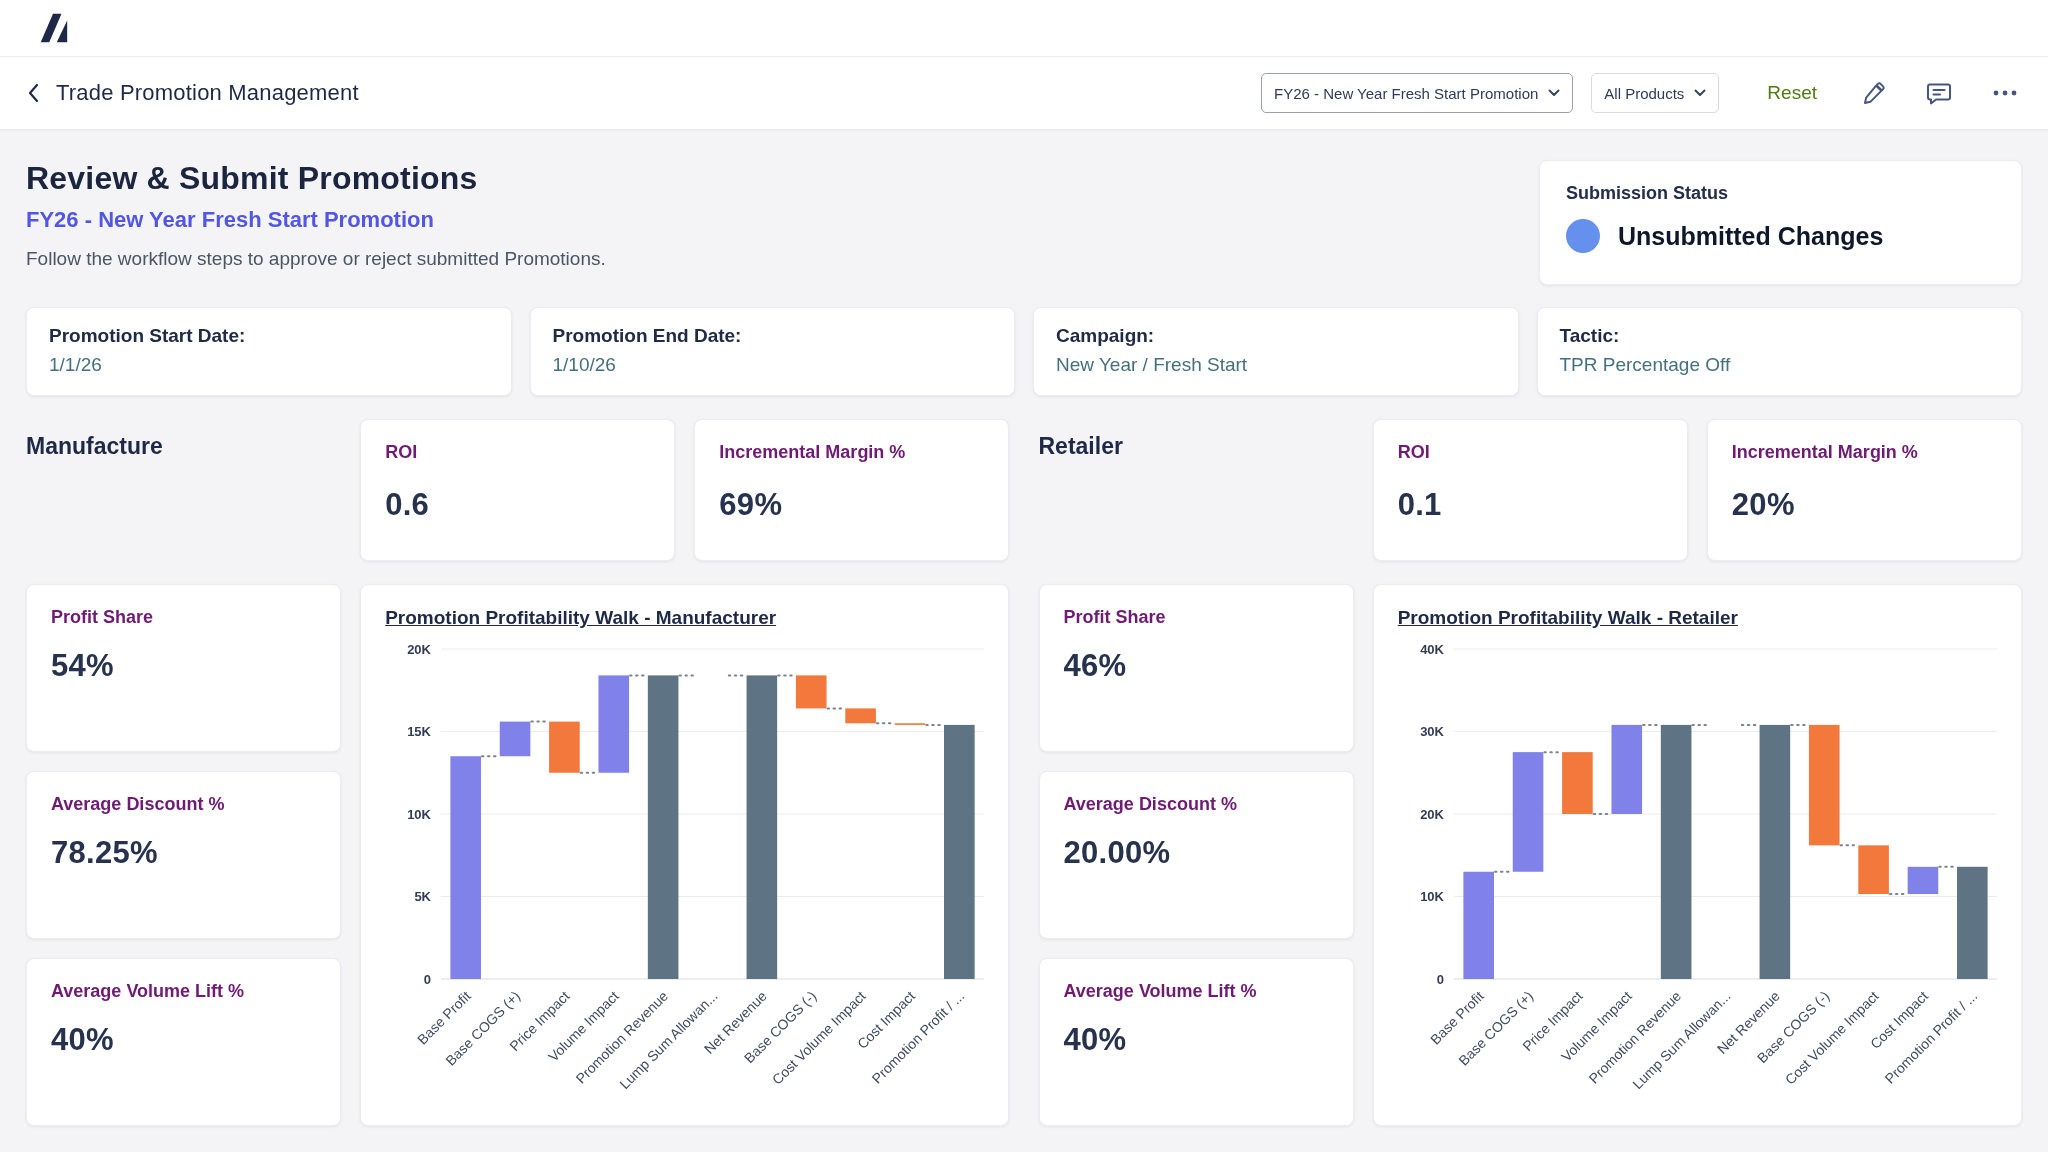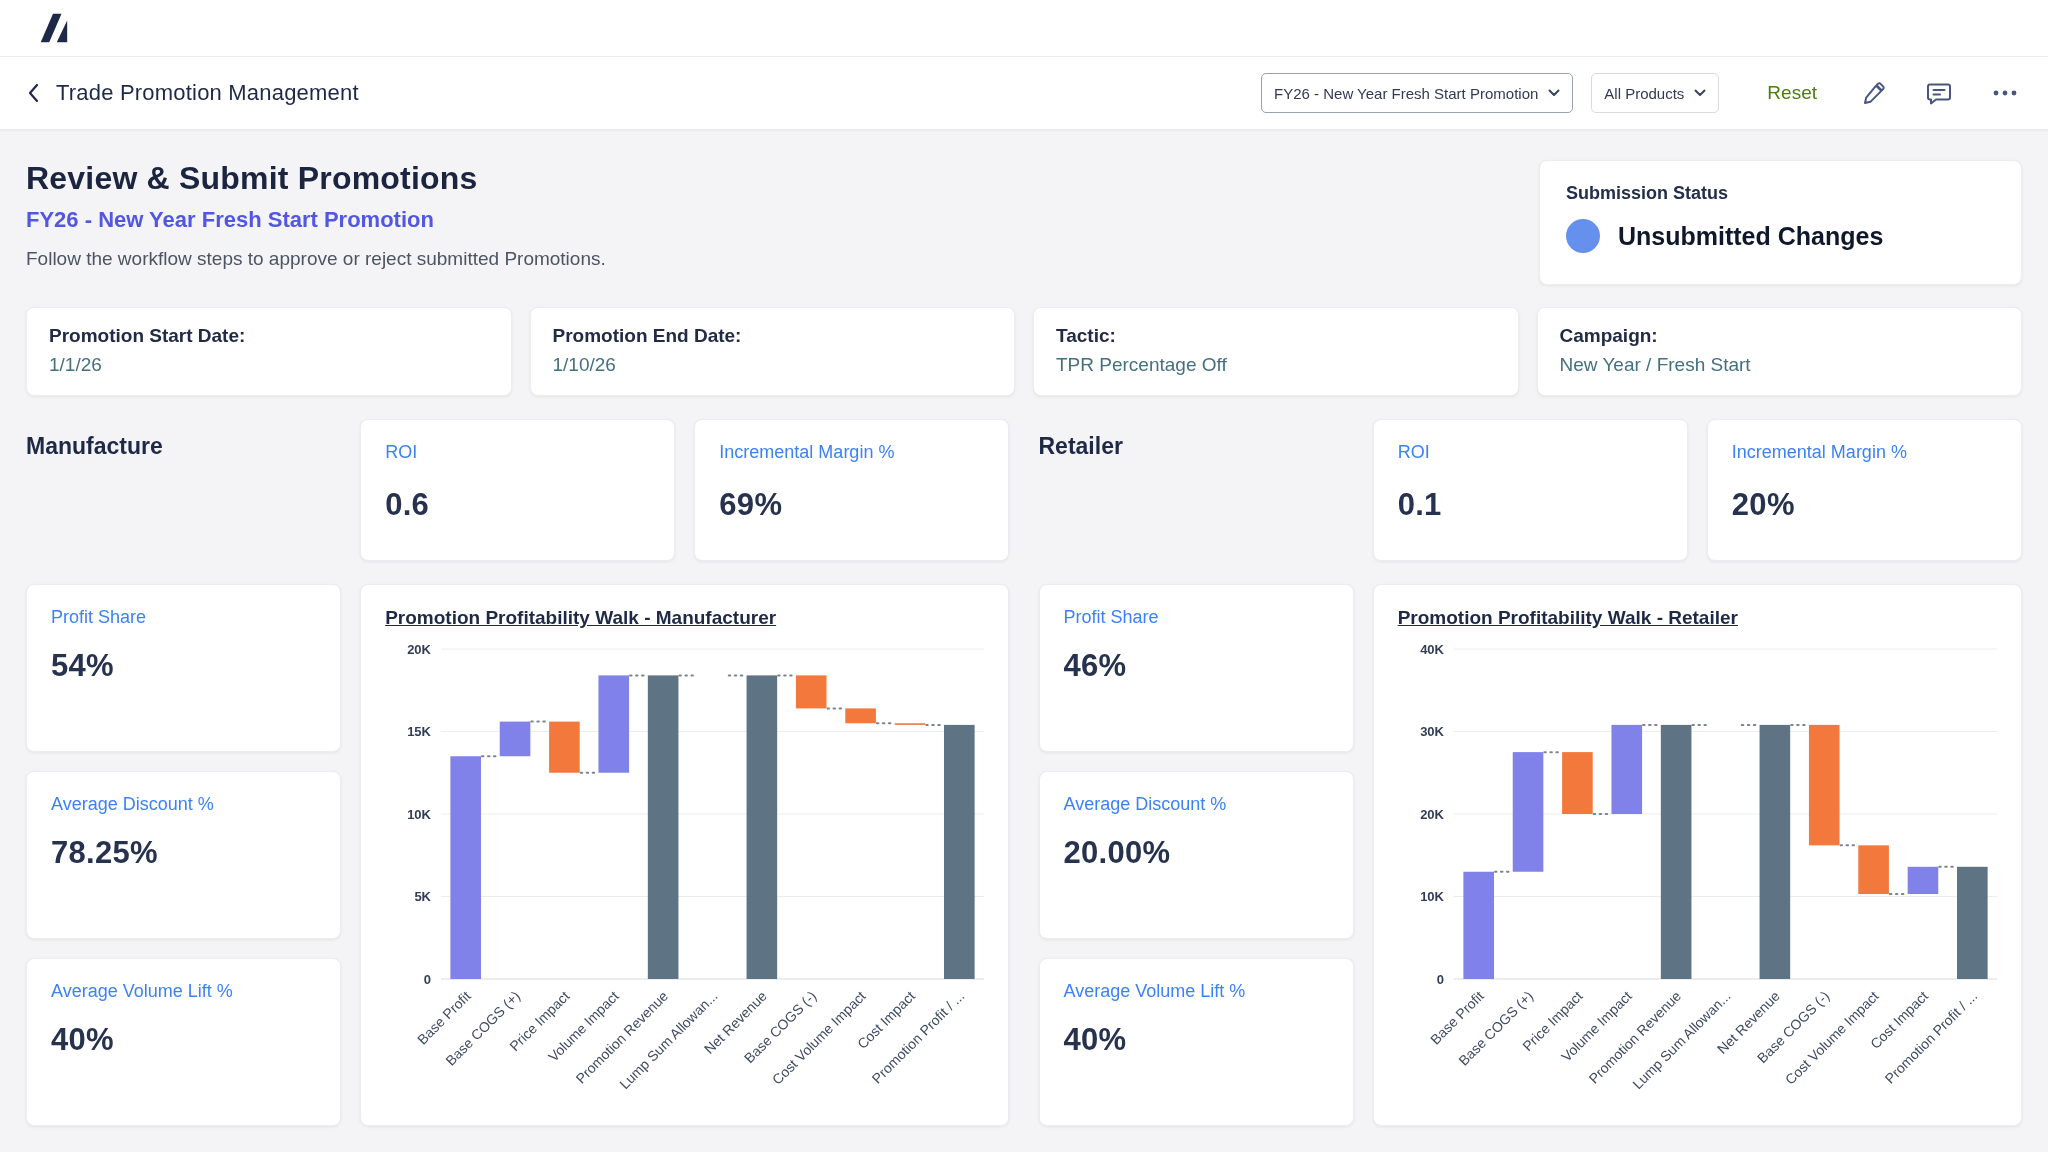--- a/index.html
+++ b/index.html
@@ -50,21 +50,21 @@
   
   .info-row { display:grid; grid-template-columns:repeat(4,1fr); gap:18px; margin-bottom:23px; }
   .info-card { height:89px; padding:17px 22px; }
   .info-label { font-size:19px; font-weight:700; color:#212b45; }
   .info-value { font-size:19px; color:#44707f; margin-top:7px; }
   
   .dash { display:grid; grid-template-columns:1fr 1fr; gap:29px; }
   .half { display:grid; grid-template-columns:1fr 1fr 1fr; grid-template-rows:142px 542px; gap:23px 19px; }
   .section-title { font-size:23px; font-weight:700; color:#1e2947; padding-top:14px; }
   .kpi-card { padding:22px 24px; }
-  .kpi-label { font-size:18px; font-weight:400; color:#3b82f6; }
+  .kpi-label { font-size:18px; font-weight:700; color:#701a75; }
   .kpi-value { font-size:31px; font-weight:700; color:#27324e; margin-top:24px; letter-spacing:.3px; }
   .kpi-stack { display:flex; flex-direction:column; gap:19px; }
   .kpi-stack .kpi-card { flex:1; }
   .kpi-stack .kpi-value { margin-top:20px; }
   .chart-card { grid-column:2 / 4; padding:22px 24px 8px 24px; }
   .chart-title { font-size:19px; font-weight:700; color:#1e2947; margin-bottom:4px;text-decoration:underline; }
 </style>
 </head>
 <body>
 
@@ -154,26 +154,26 @@
   <div class="info-row">
     <div class="card info-card">
       <div class="info-label">Promotion Start Date:</div>
       <div class="info-value">1/1/26</div>
     </div>
     <div class="card info-card">
       <div class="info-label">Promotion End Date:</div>
       <div class="info-value">1/10/26</div>
     </div>
     <div class="card info-card">
+      <div class="info-label">Campaign:</div>
+      <div class="info-value">New Year / Fresh Start</div>
+    </div>
+    <div class="card info-card">
       <div class="info-label">Tactic:</div>
       <div class="info-value">TPR Percentage Off</div>
-    </div>
-    <div class="card info-card">
-      <div class="info-label">Campaign:</div>
-      <div class="info-value">New Year / Fresh Start</div>
     </div>
   </div>
 
   <div class="dash">
 
     <section class="half">
       <h2 class="section-title">Manufacture</h2>
       <div class="card kpi-card">
         <div class="kpi-label">ROI</div>
         <div class="kpi-value">0.6</div>

